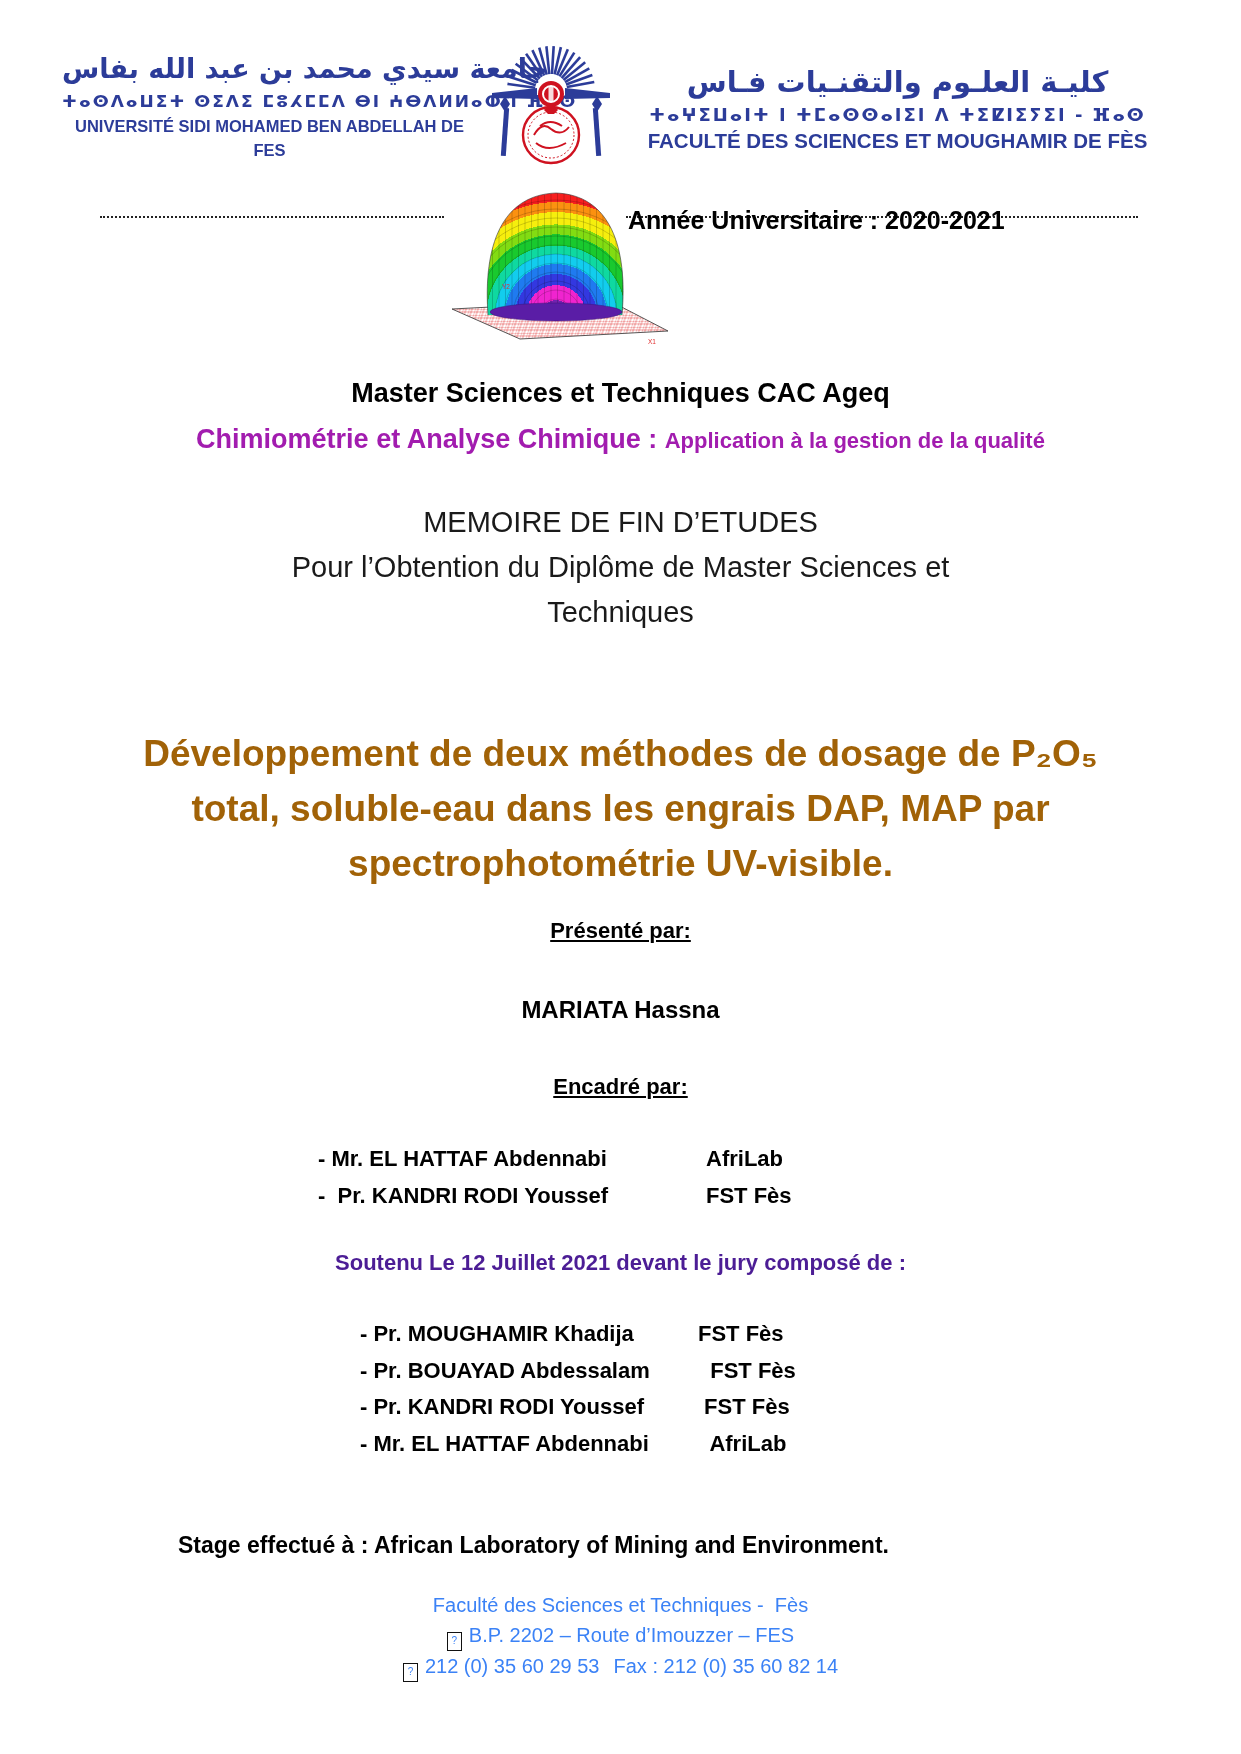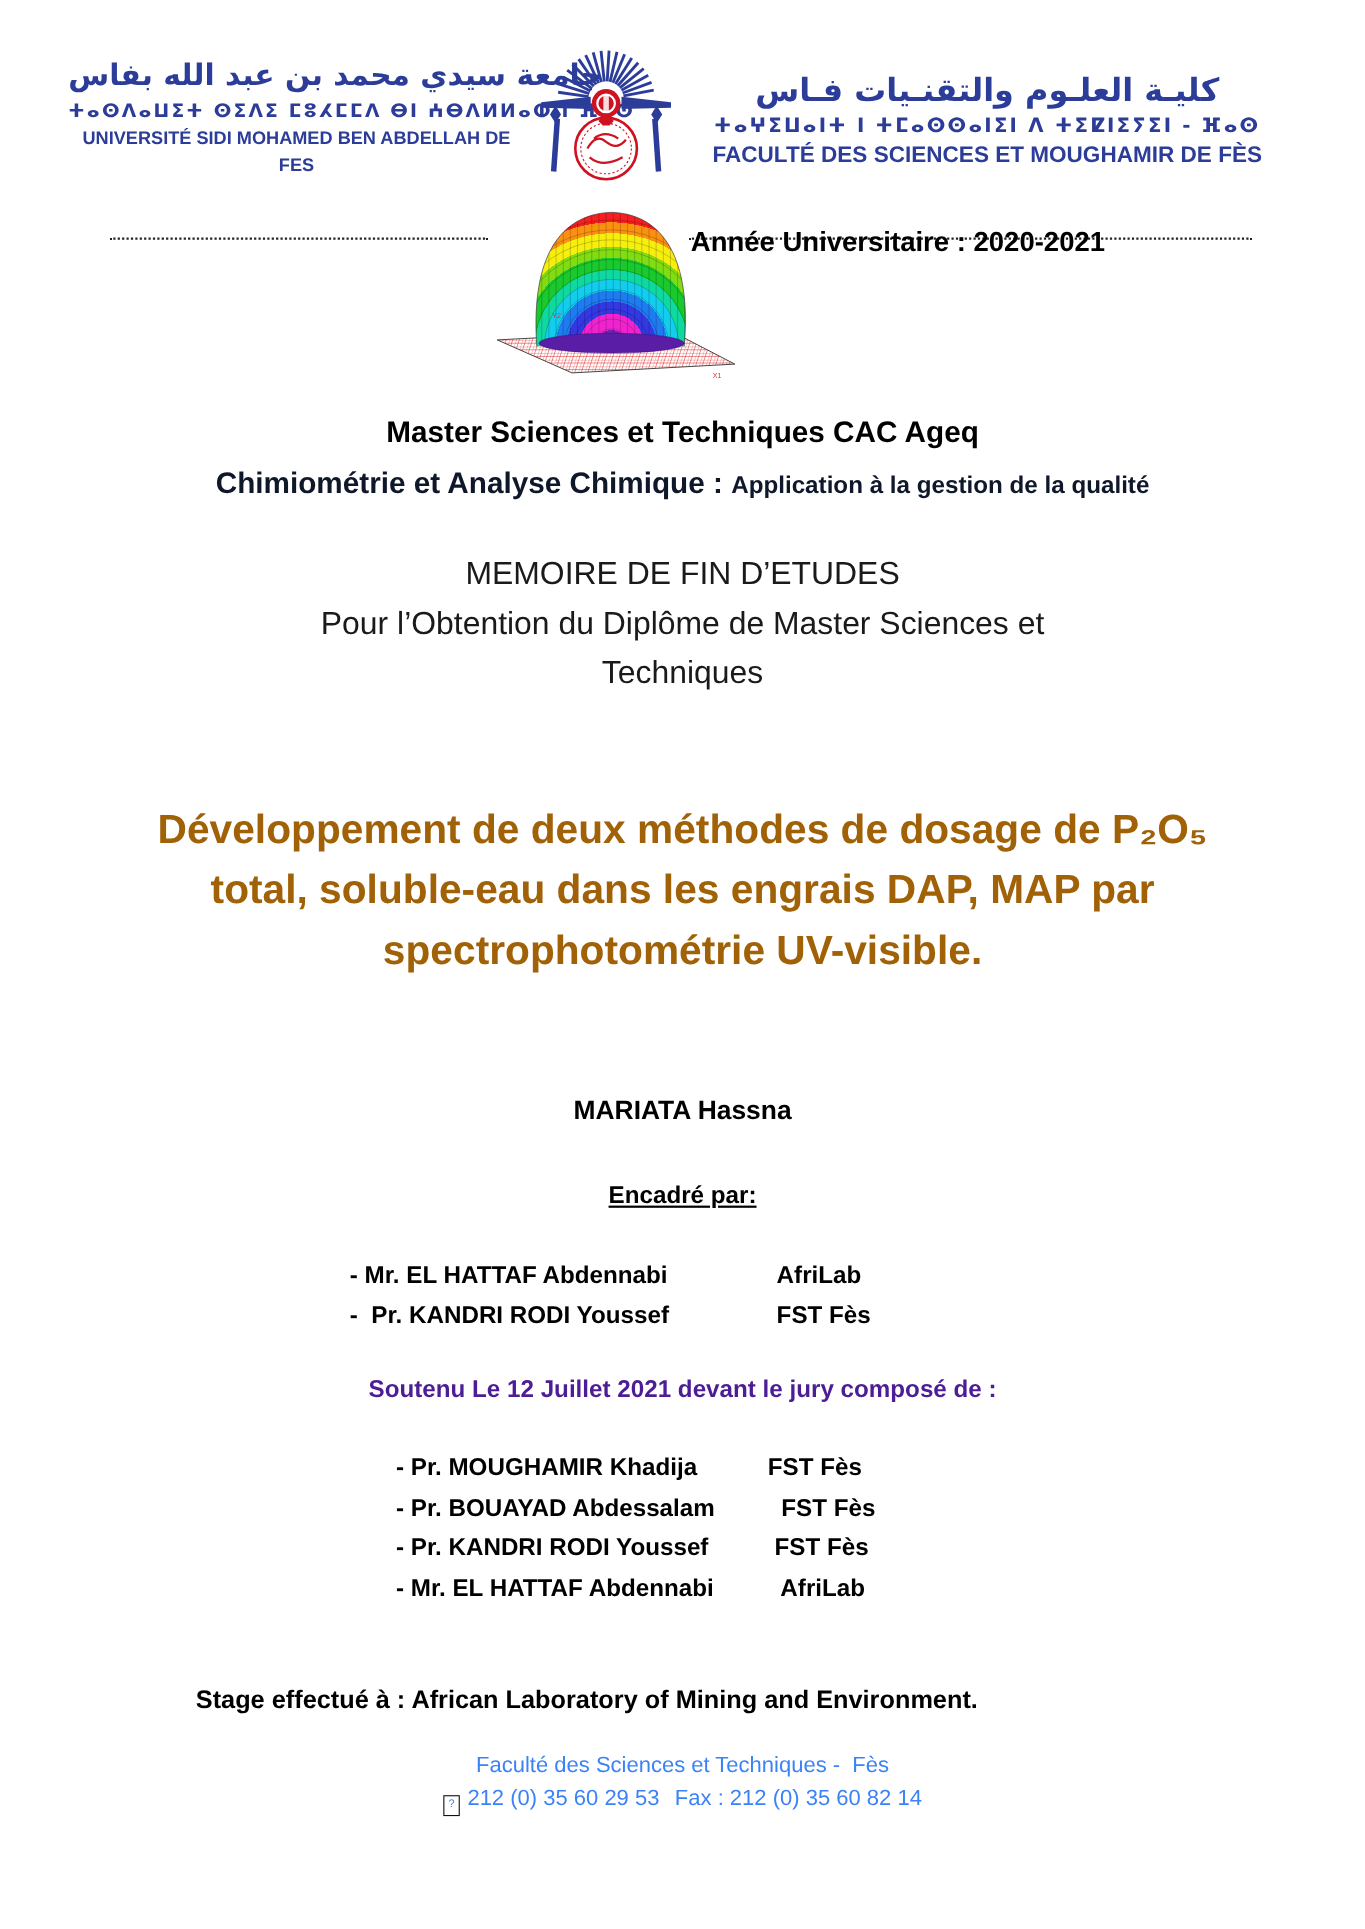--- a/index.html
+++ b/index.html
@@ -24,21 +24,21 @@
 
   
   .dotted{border-top:2px dotted #222;height:0;}
   .dot-l{left:100px;top:216px;width:344px;}
   .dot-r{left:626px;top:216px;width:512px;}
   .plot{left:438px;top:183px;}
   .annee{left:628px;top:206px;width:512px;font-weight:700;font-size:25px;color:#000;}
 
   
   .master{top:378px;font-weight:700;font-size:27px;color:#000;}
-  .chimio{top:424px;color:#0f172a;}
+  .chimio{top:424px;color:#a21caf;}
   .chimio .big{font-weight:700;font-size:27px;}
   .chimio .small{font-weight:700;font-size:22px;}
 
   .memoire{top:500px;font-weight:400;font-size:29px;line-height:45px;color:#1a1a1a;}
 
   .title{top:726px;font-weight:700;font-size:37px;line-height:55px;color:#a16207;}
 
   .heading-u{font-weight:700;font-size:22px;text-decoration:underline;color:#000;}
   .presente{top:918px;}
   .student{top:996px;font-weight:700;font-size:24px;color:#000;}
@@ -220,20 +220,21 @@
     <div>Pour l’Obtention du Diplôme de Master Sciences et</div>
     <div>Techniques</div>
   </div>
 
   <div class="abs ctr title">
     <div>Développement de deux méthodes de dosage de P₂O₅</div>
     <div>total, soluble-eau dans les engrais DAP, MAP par</div>
     <div>spectrophotométrie UV-visible.</div>
   </div>
 
+  <div class="abs ctr heading-u presente">Présenté par:</div>
   <div class="abs ctr student">MARIATA Hassna</div>
 
   <div class="abs ctr heading-u encadre">Encadré par:</div>
   <div class="abs enc-rows">
     <div class="row">
       <span class="name pre">- Mr. EL HATTAF Abdennabi</span>
       <span class="org pre">AfriLab</span>
     </div>
     <div class="row">
       <span class="name pre">-  Pr. KANDRI RODI Youssef</span>
@@ -259,17 +260,20 @@
       <span class="name pre">- Mr. EL HATTAF Abdennabi</span>
       <span class="org pre">  AfriLab</span>
     </div>
   </div>
 
   <div class="abs stage">Stage effectué à : African Laboratory of Mining and Environment.</div>
 
   <div class="abs ctr footer">
     <div class="pre">Faculté des Sciences et Techniques -  Fès</div>
     <div>
+      <span class="tofu">?</span><span class="pre">B.P. 2202 – Route d’Imouzzer – FES</span>
+    </div>
+    <div>
       <span class="tofu">?</span><span class="pre">212 (0) 35 60 29 53</span><span class="gap"></span><span class="pre">Fax : 212 (0) 35 60 82 14</span>
     </div>
   </div>
 
 </div>
 
 </body></html>

